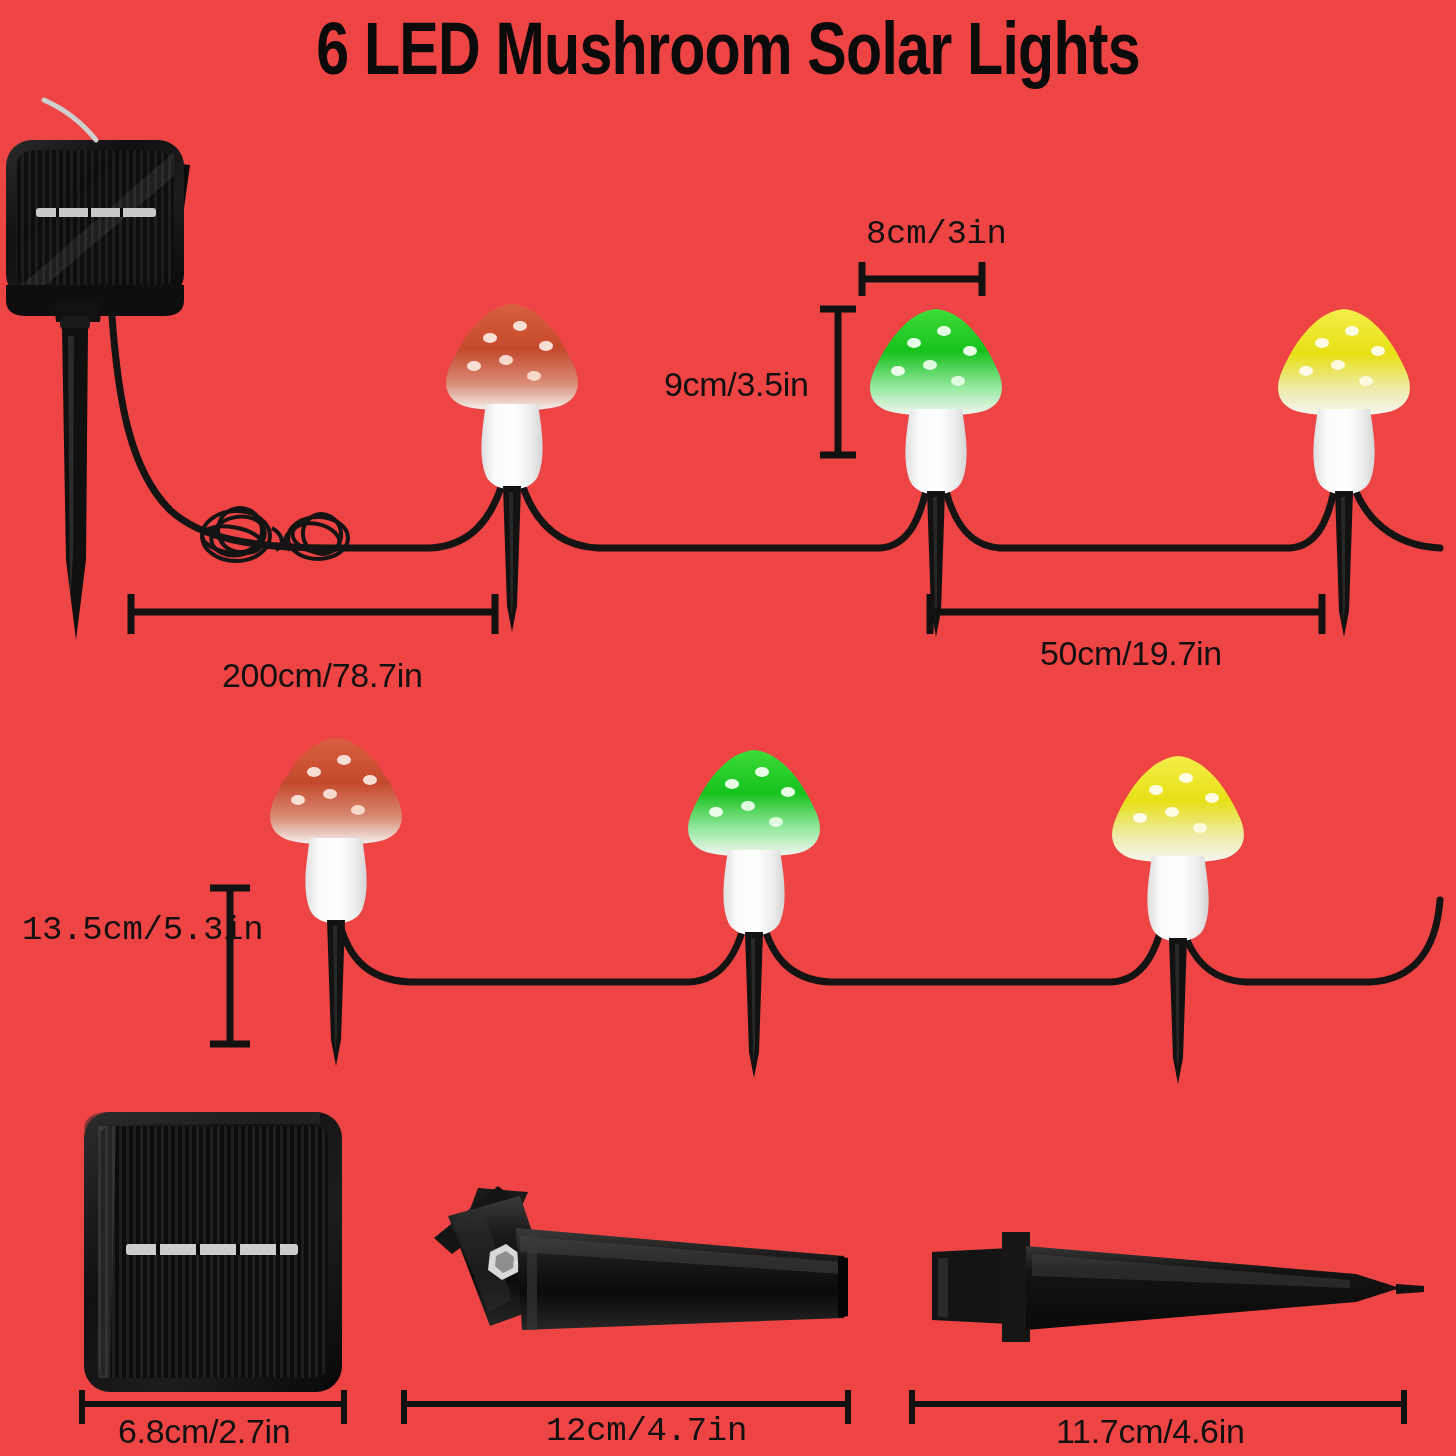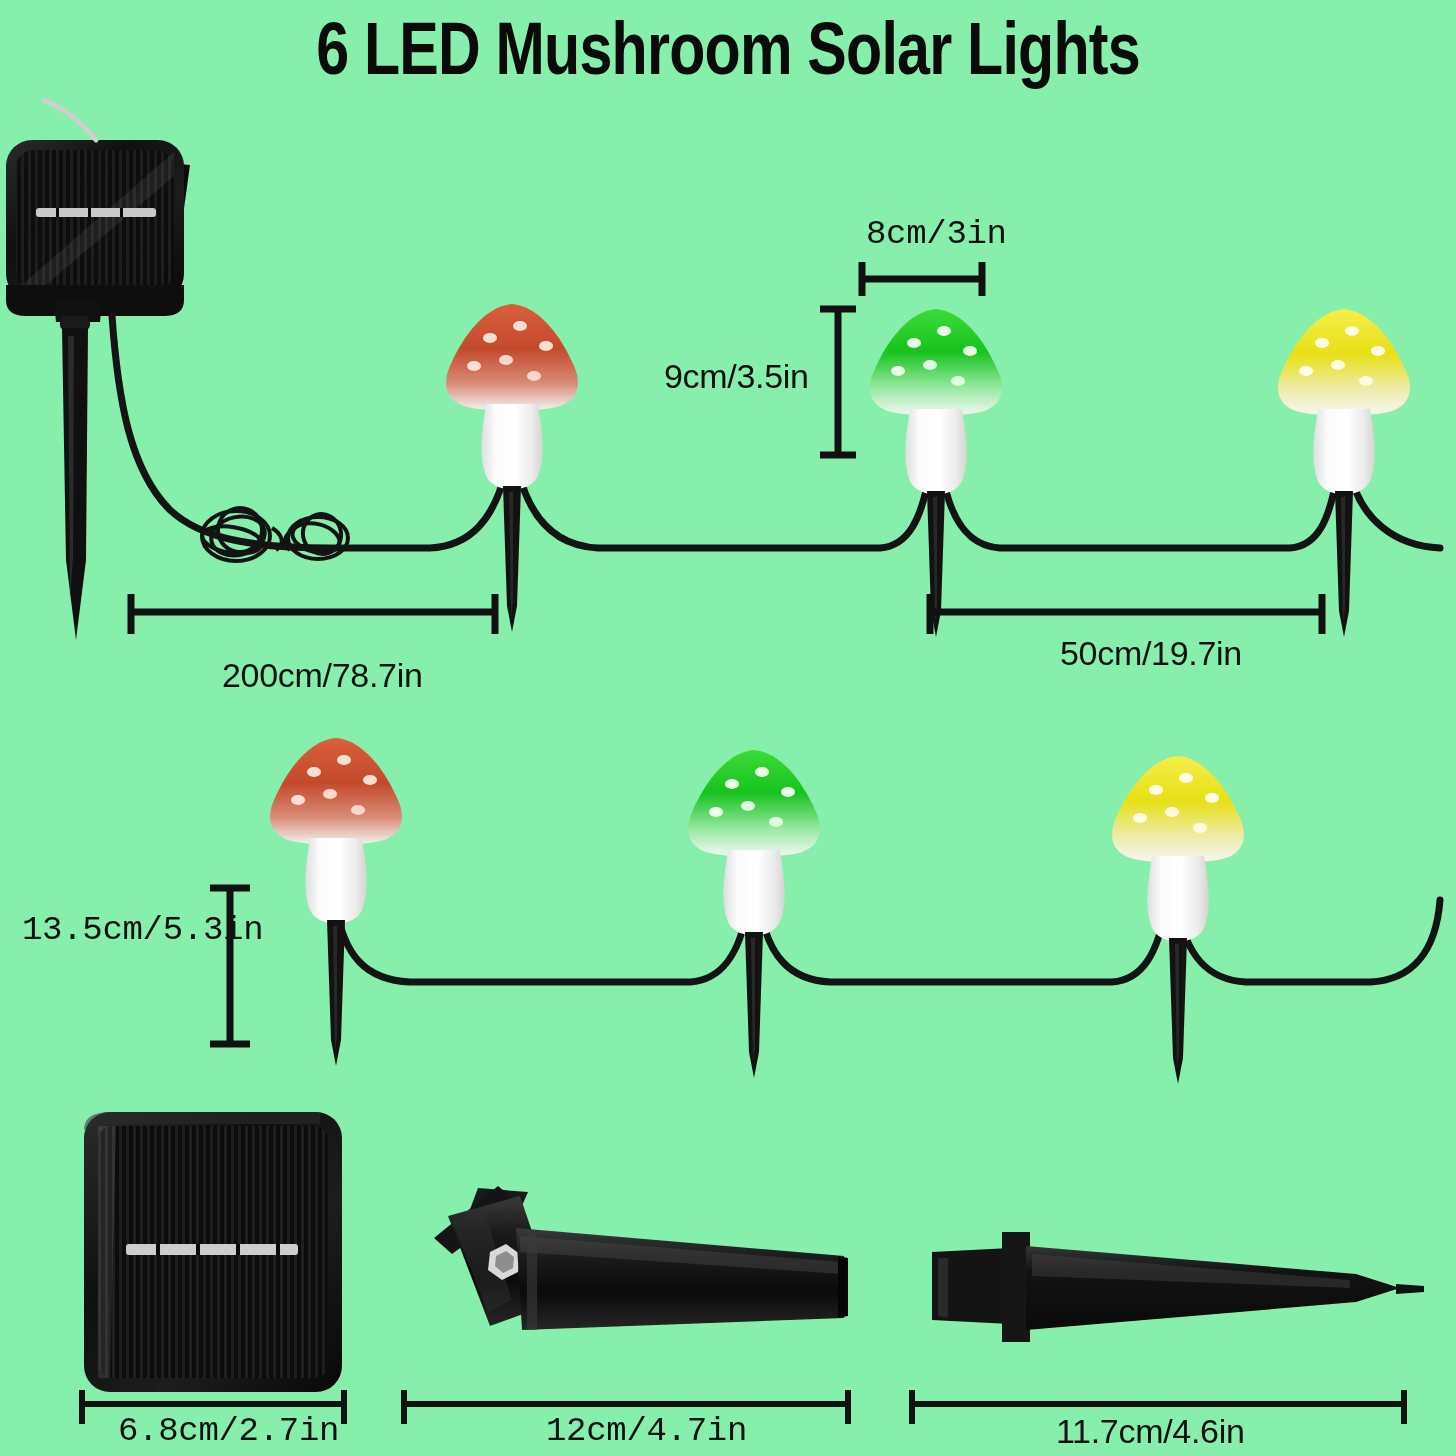--- a/index.html
+++ b/index.html
@@ -4,21 +4,21 @@
 <style>
   html, body {
     margin: 0;
     padding: 0;
     background: #ffffff;
   }
   #page {
     position: relative;
     width: 1456px;
     height: 1456px;
-    background: #86efac;
+    background: #ef4444;
     overflow: hidden;
     font-family: "Liberation Sans", sans-serif;
   }
   #title {
     position: absolute;
     left: 0;
     top: 6px;
     width: 1456px;
     text-align: center;
     font-family: "Liberation Sans", sans-serif;
@@ -323,21 +323,21 @@
       <line x1="402" y1="1404" x2="850" y2="1404"></line>
     </g>
     <g stroke="#111111" stroke-width="6" stroke-linecap="butt">
       <line x1="912" y1="1390" x2="912" y2="1424"></line>
       <line x1="1404" y1="1390" x2="1404" y2="1424"></line>
       <line x1="910" y1="1404" x2="1406" y2="1404"></line>
     </g>
   </svg>
 
   <div class="dim-label" style="left:866px; top:215px;font-family:Liberation Mono, monospace;">8cm/3in</div>
-  <div class="dim-label" style="left:664px; top:357px;">9cm/3.5in</div>
+  <div class="dim-label" style="left:664px; top:365px;">9cm/3.5in</div>
   <div class="dim-label" style="left:222px; top:620px;margin-top:36px;">200cm/78.7in</div>
-  <div class="dim-label" style="left:1040px; top:634px;margin-left:20px;">50cm/19.7in</div>
+  <div class="dim-label" style="left:1040px; top:634px;">50cm/19.7in</div>
   <div class="dim-label" style="left:22px; top:911px;font-family:Liberation Mono, monospace;">13.5cm/5.3in</div>
-  <div class="dim-label" style="left:118px; top:1412px;font-family:Liberation Mono, monospace;">6.8cm/2.7in</div>
+  <div class="dim-label" style="left:118px; top:1412px;">6.8cm/2.7in</div>
   <div class="dim-label" style="left:546px; top:1412px;font-family:Liberation Mono, monospace;">12cm/4.7in</div>
   <div class="dim-label" style="left:1056px; top:1412px;text-align:center;">11.7cm/4.6in</div>
 
 </div>
 
 </body></html>

